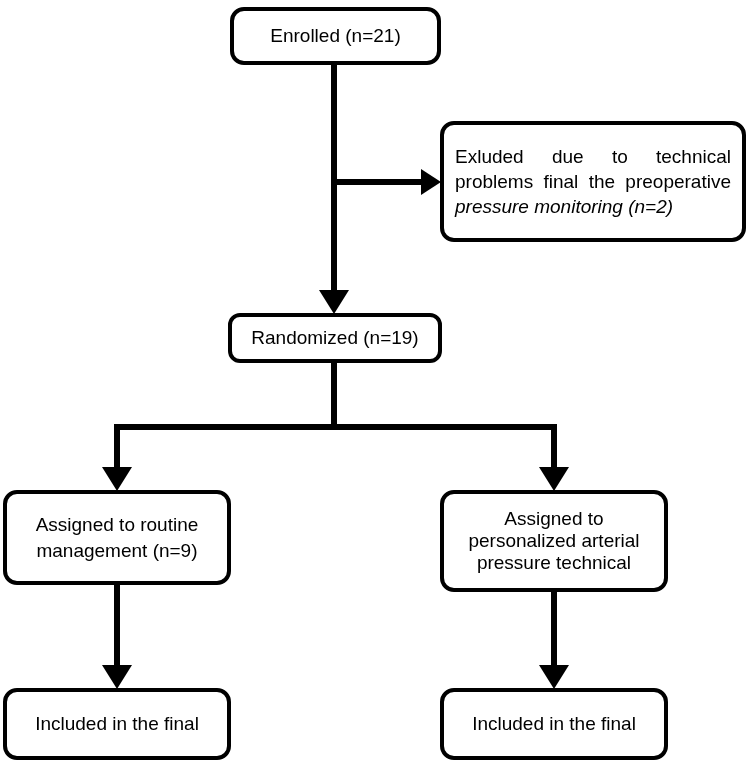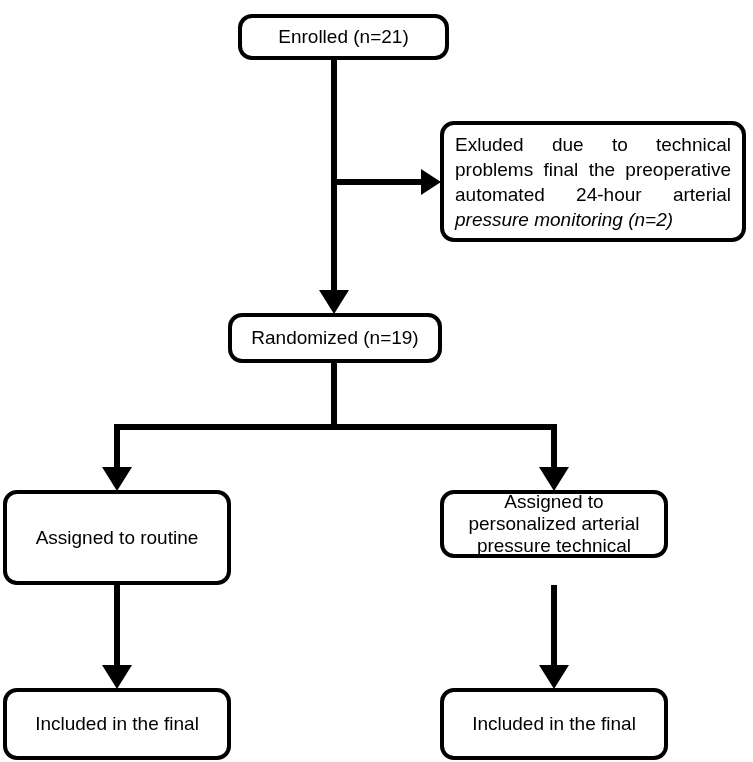--- a/index.html
+++ b/index.html
@@ -26,26 +26,26 @@
     flex-direction: column;
     align-items: center;
     justify-content: center;
     font-size: 19px;
     line-height: 26px;
     text-align: center;
     z-index: 2;
   }
   .node .tline { width: 100%; }
 
-  .node-enrolled      { left: 230px; top: 14px;   width: 211px; height: 46px; margin-left: 8px; }
+  .node-enrolled      { left: 230px; top: 7px;   width: 211px; height: 58px; }
   .node-excluded      { left: 440px; top: 121px; width: 306px; height: 121px;
                         padding: 0 11px; line-height: 25px; align-items: center; }
-  .node-randomized    { left: 228px; top: 313px; width: 214px; height: 50px; }
+  .node-randomized    { left: 228px; top: 313px; width: 214px; height: 50px; border-radius: 12px; }
   .node-assigned-l    { left: 3px;   top: 490px; width: 228px; height: 95px; }
-  .node-assigned-r    { left: 440px; top: 490px; width: 228px; height: 68px; line-height: 22px; }
+  .node-assigned-r    { left: 440px; top: 490px; width: 228px; height: 102px; line-height: 22px; }
   .node-included-l    { left: 3px;   top: 688px; width: 228px; height: 72px; }
   .node-included-r    { left: 440px; top: 688px; width: 228px; height: 72px; }
 
   .jline { text-align: justify; text-align-last: justify; }
   .jlast { text-align: left;    text-align-last: left; font-style: italic; }
 
   .conn {
     position: absolute;
     background: #000000;
     z-index: 1;
@@ -96,30 +96,30 @@
   <div class="conn conn-v3-l"></div>
   <div class="conn conn-v3-r"></div>
 
   <div class="node node-enrolled">
     <div class="tline">Enrolled (n=21)</div>
   </div>
 
   <div class="node node-excluded">
     <div class="tline jline">Exluded due to technical</div>
     <div class="tline jline">problems final the preoperative</div>
-    <div class="tline jline">automated 24-hour arterial</div>
     <div class="tline jlast">pressure monitoring (n=2)</div>
   </div>
 
   <div class="node node-randomized">
     <div class="tline">Randomized (n=19)</div>
   </div>
 
   <div class="node node-assigned-l">
     <div class="tline">Assigned to routine</div>
+    <div class="tline">management (n=9)</div>
   </div>
 
   <div class="node node-assigned-r">
     <div class="tline">Assigned to</div>
     <div class="tline">personalized arterial</div>
     <div class="tline">pressure technical</div>
   </div>
 
   <div class="node node-included-l">
     <div class="tline">Included in the final</div>

